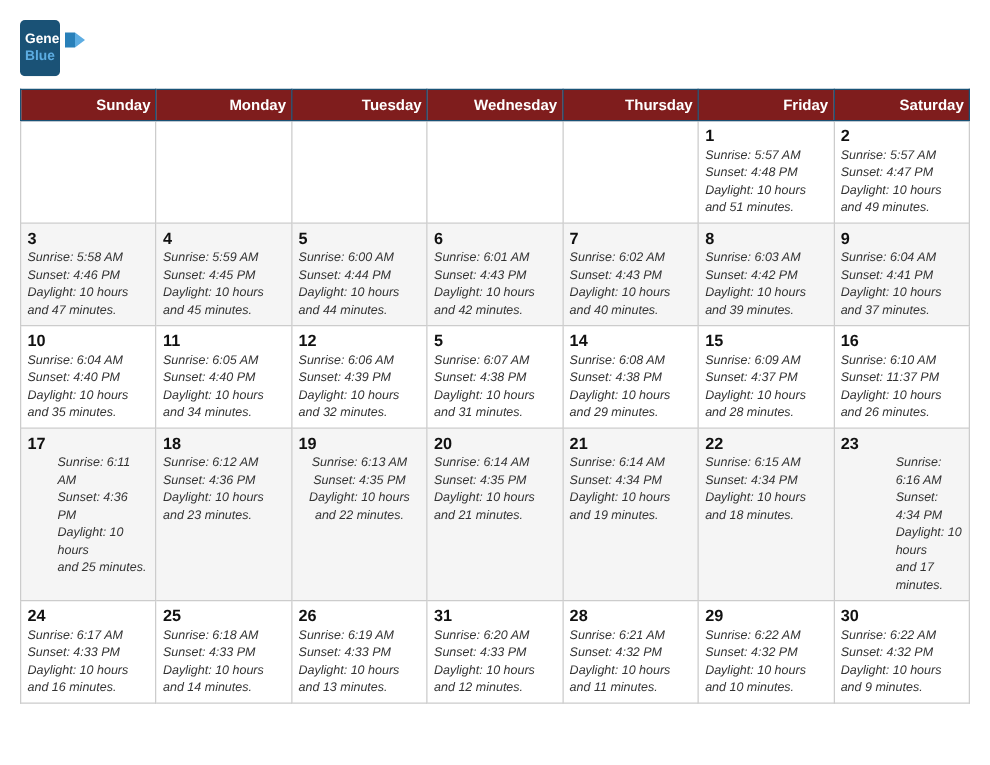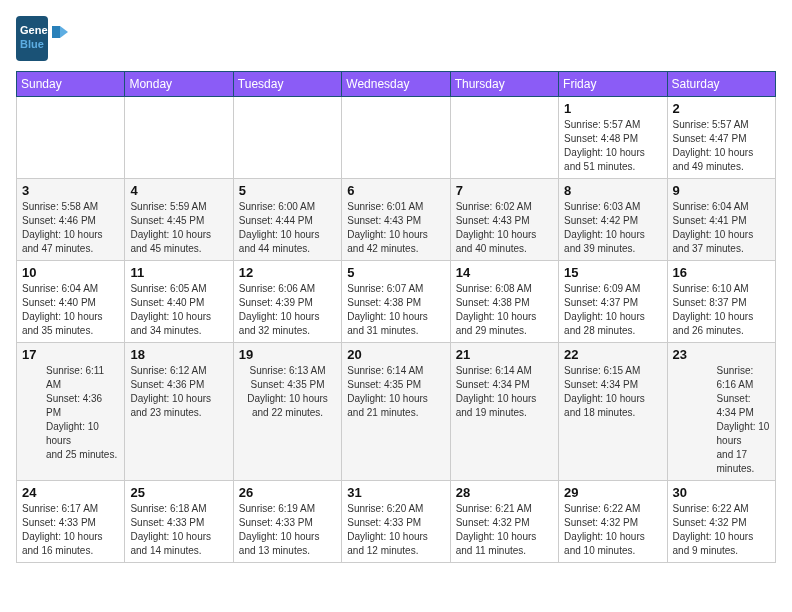--- a/index.html
+++ b/index.html
@@ -35,26 +35,26 @@
     .location {
       font-size: 16px;
       color: #555;
     }
     .calendar-table {
       width: 100%;
       border-collapse: collapse;
       table-layout: fixed;
     }
     .calendar-table th {
-      background: #8b5cf6;
+      background: #7f1d1d;
       color: #fff;
       font-size: 12px;
-      font-weight: normal;
+      font-weight: bold;
       padding: 5px 4px;
-      text-align: left;
+      text-align: right;
       border: 1px solid #1a5276;
     }
     .calendar-table td {
       border: 1px solid #ccc;
       vertical-align: top;
       padding: 4px 5px;
       font-size: 10.5px;
       height: 80px;
       background: #fff;
     }
@@ -64,20 +64,21 @@
     .day-num {
       font-size: 13px;
       font-weight: bold;
       margin-bottom: 2px;
       color: #111;
     }
     .day-info {
       font-size: 10px;
       color: #333;
       line-height: 1.4;
+      font-style: italic;
     }
     .empty-cell {
       background: #fff !important;
     }
   </style>
 </head>
 <body>
 
 <div class="page">
   <div class="header">
@@ -220,21 +221,21 @@
           <td>
             <div class="day-num">15</div>
             <div class="day-info" style="white-space: pre-line;">Sunrise: 6:09 AM
 Sunset: 4:37 PM
 Daylight: 10 hours
 and 28 minutes.</div>
           </td>
           <td>
             <div class="day-num">16</div>
             <div class="day-info" style="white-space: pre-line;">Sunrise: 6:10 AM
-Sunset: 8:37 PM
+Sunset: 11:37 PM
 Daylight: 10 hours
 and 26 minutes.</div>
           </td>
         </tr>
         <tr>
           <td>
             <div class="day-num">17</div>
             <div class="day-info" style="white-space: pre-line; margin-left: 24px;">Sunrise: 6:11 AM
 Sunset: 4:36 PM
 Daylight: 10 hours

